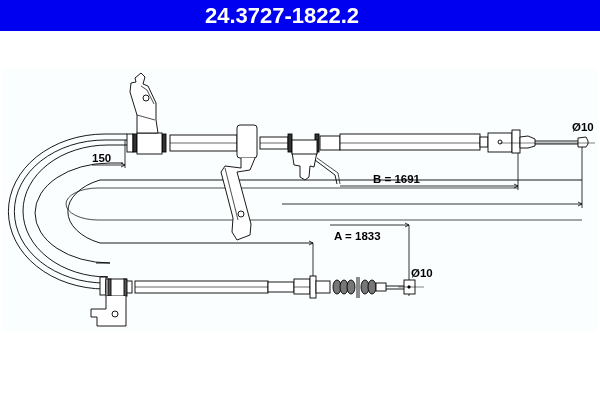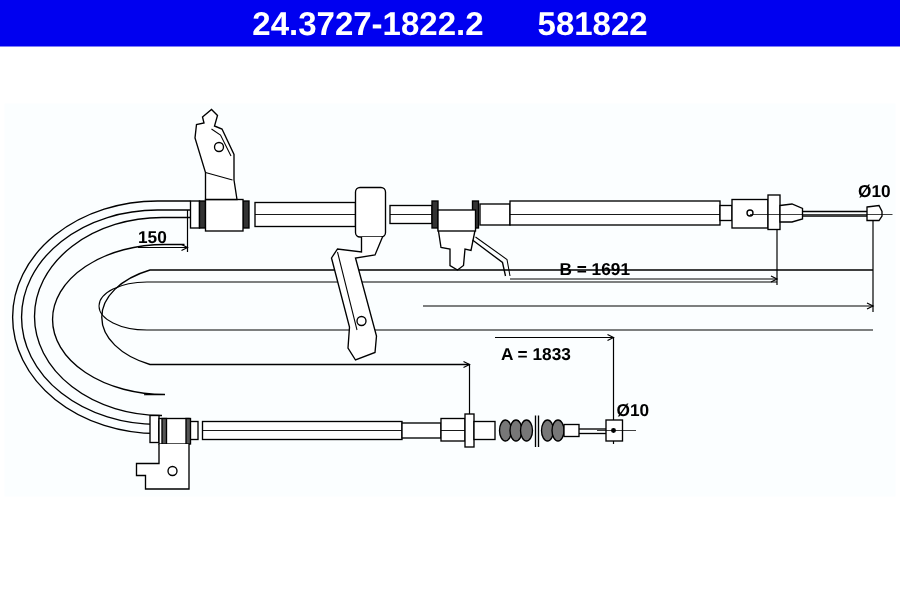--- a/index.html
+++ b/index.html
@@ -17,21 +17,20 @@
     background: #fbfeff;
   }
   svg.drawing { position: absolute; left: 0; top: 0; }
   .dim-label { font-family: "Liberation Sans", sans-serif; font-weight: bold; font-size: 11.5px; fill: #000; }
 </style>
 </head>
 <body>
 
 <div class="header">
   <span class="pn">24.3727-1822.2</span>
-  <span>581822</span>
 </div>
 
 <div class="frame"></div>
 
 <svg class="drawing" width="600" height="400" viewBox="0 0 600 400" fill="none" stroke="#000" stroke-width="0.9">
 
   <g>
 
     <path d="M127,134 L105,134 A96,77 0 0 0 105,289 L100,289"></path>
     <path d="M127,140 L105,140 A90,71 0 0 0 105,283 L100,283"></path>

